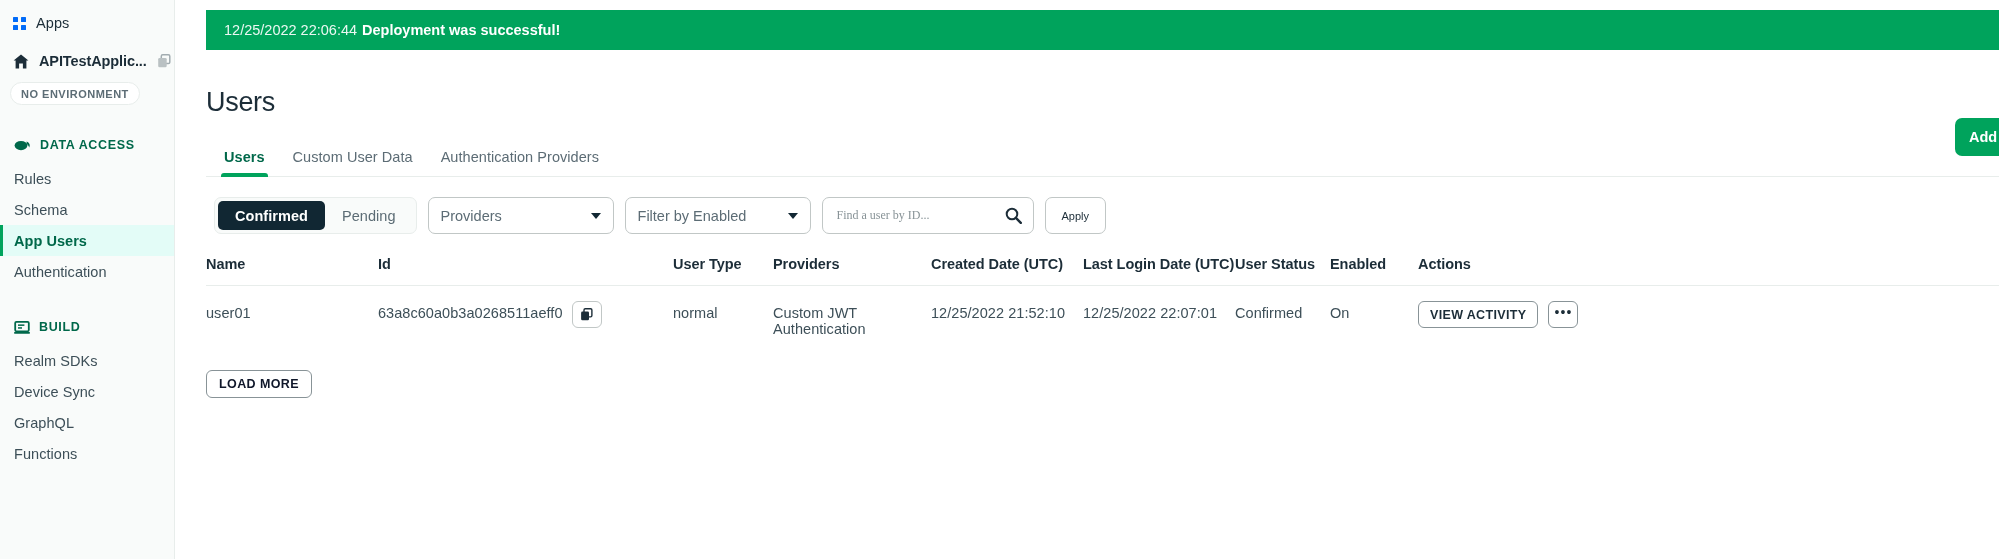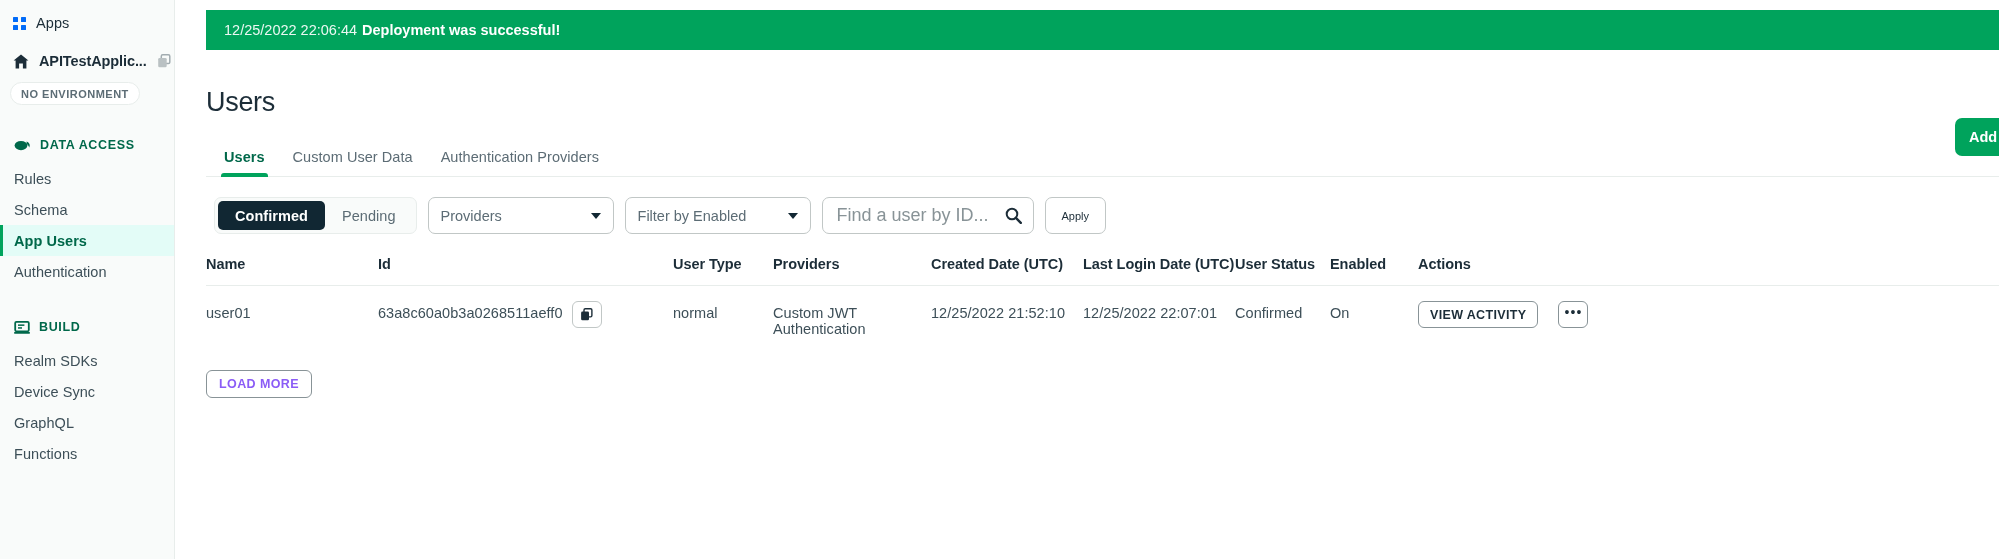--- a/index.html
+++ b/index.html
@@ -241,23 +241,23 @@
     border: 1px solid #C1C7C6;
     border-radius: 7px;
     background: #ffffff;
     display: flex;
     align-items: center;
     padding: 0 11px 0 12px;
     justify-content: space-between;
   }
   .search-box input {
     border: none; outline: none;
-    font-size: 18px;
+    font-size: 12px;
     color: #1d4ed8;
-    font-family: Liberation Sans, sans-serif;
+    font-family: Liberation Serif, serif;
     width: 165px;
     background: transparent;
   }
   .search-box input::placeholder { color: #889397; }
   .btn {
     height: 37px;
     border: 1px solid #C1C7C6;
     border-radius: 7px;
     background: #ffffff;
     padding: 0 16px;
@@ -295,21 +295,21 @@
   .copy-btn {
     width: 30px; height: 27px;
     border: 1px solid #C1C7C6;
     border-radius: 6px;
     background: #ffffff;
     display: flex; align-items: center; justify-content: center;
     margin-top: -4px;
     flex: none;
   }
   .on-val { color: #00A35C; }
-  .actions-cell { display: flex; align-items: flex-start; gap: 20px; }
+  .actions-cell { display: flex; align-items: flex-start; gap: 10px; }
   .va-btn {
     height: 27px;
     border: 1px solid #889397;
     border-radius: 6px;
     background: #ffffff;
     padding: 0 11px;
     font-size: 12.5px;
     font-weight: 700;
     letter-spacing: 0.35px;
     color: #1C2D38;
@@ -334,21 +334,21 @@
   .load-more {
     margin-top: 14px;
     height: 28px;
     border: 1px solid #889397;
     border-radius: 6px;
     background: #ffffff;
     padding: 0 12px;
     font-size: 12.5px;
     font-weight: 700;
     letter-spacing: 0.4px;
-    color: #8b5cf6;
+    color: #0f172a;
     font-family: "Liberation Sans", sans-serif;
     display: inline-flex; align-items: center;
   }
 
   
   .add-user-btn {
     position: absolute;
     right: 0;
     top: 118px;
     height: 38px;

